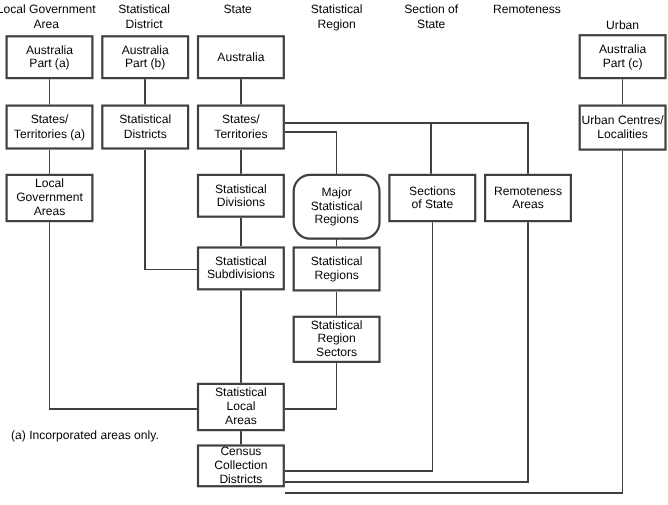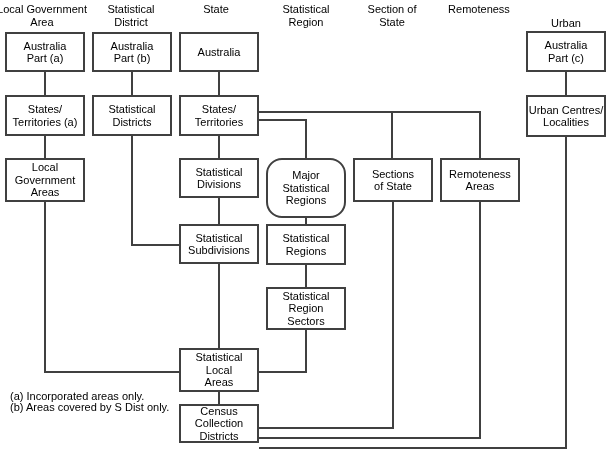--- a/index.html
+++ b/index.html
@@ -117,15 +117,14 @@
 Region
 Sectors</div>
     <div class="node-box" style="left: 179px; top: 348px; width: 80px; height: 44px; border-color: rgb(64, 64, 64);">Statistical
 Local
 Areas</div>
     <div class="node-box" style="left: 179px; top: 404px; width: 80px; height: 39px; border-color: rgb(64, 64, 64);">Census
 Collection
 Districts</div>
     <div class="footnotes" style="left: 10px; top: 391px;">
       <div class="footnote-line">(a) Incorporated areas only.</div>
-      <div class="footnote-line">(b) Areas covered by S Dist only.</div>
     </div>
   </div>
 
 </body></html>

